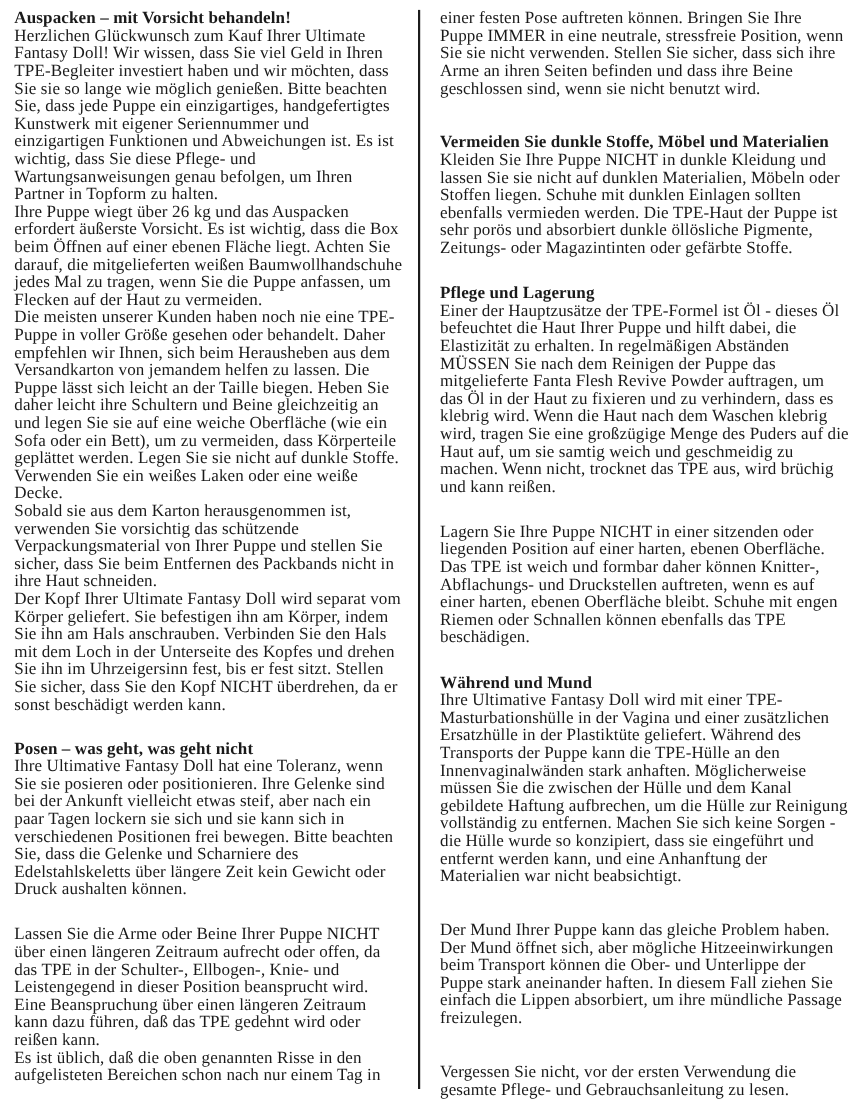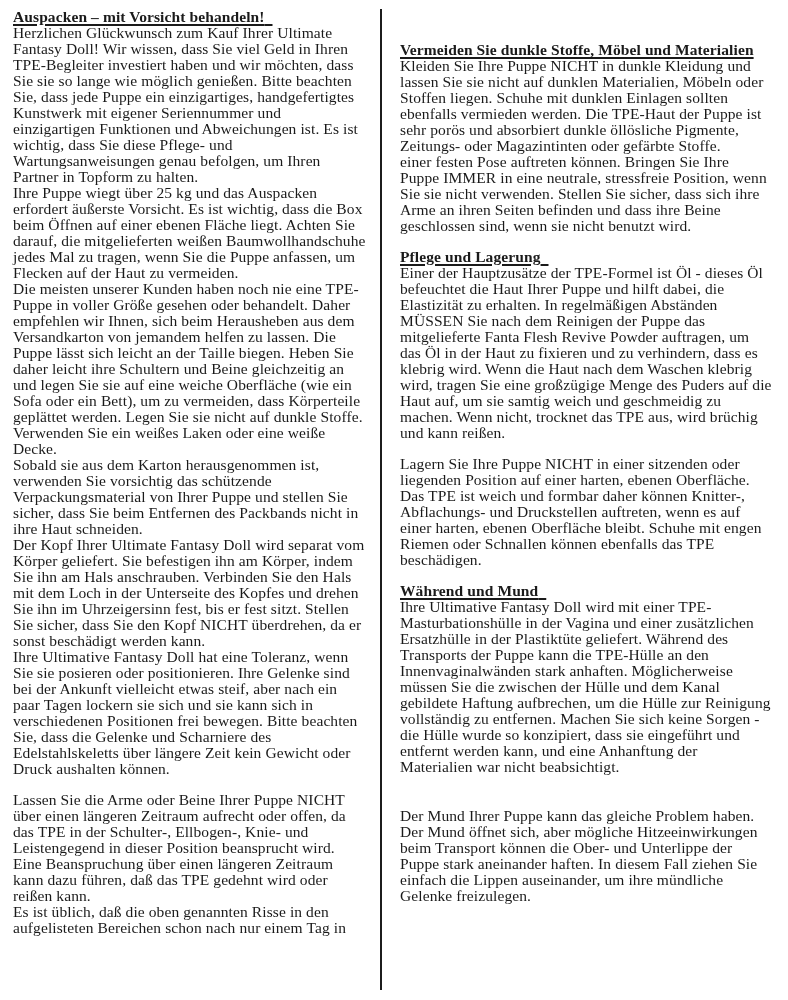--- a/index.html
+++ b/index.html
@@ -29,79 +29,82 @@
   p, h2 {
     margin: 0;
     padding: 0;
     font-size: 15.5px;
     line-height: 16px;
     font-weight: normal;
     letter-spacing: 0.1px;
   }
   h2.hd {
     font-weight: bold;
-    text-decoration: underline;
     text-decoration-thickness: 1.5px;
     text-underline-offset: 2px;
   }
   
   h2.hd-sp::after { content: "\00a0\00a0"; }
 
-  .mt1  { margin-top: 15px; }  
+  .mt1  { margin-top: 25px; }  
   .mt15 { margin-top: 24px; }  
   .mt2  { margin-top: 33px; }  
 </style>
 </head>
 <body>
 
 <div class="doc">
 
   <div class="col-left">
 
     <section>
       <h2 class="hd hd-sp">Auspacken – mit Vorsicht behandeln!</h2>
       <p>Herzlichen Glückwunsch zum Kauf Ihrer Ultimate Fantasy Doll! Wir wissen, dass Sie viel Geld in Ihren TPE-Begleiter investiert haben und wir möchten, dass Sie sie so lange wie möglich genießen. Bitte beachten Sie, dass jede Puppe ein einzigartiges, handgefertigtes Kunstwerk mit eigener Seriennummer und einzigartigen Funktionen und Abweichungen ist. Es ist wichtig, dass Sie diese Pflege- und Wartungsanweisungen genau befolgen, um Ihren Partner in Topform zu halten.</p>
-      <p>Ihre Puppe wiegt über 25 kg und das Auspacken erfordert äußerste Vorsicht. Es ist wichtig, dass die Box beim Öffnen auf einer ebenen Fläche liegt. Achten Sie darauf, die mitgelieferten weißen Baumwollhandschuhe jedes Mal zu tragen, wenn Sie die Puppe anfassen, um Flecken auf der Haut zu vermeiden.</p>
+      <p>Ihre Puppe wiegt über 26 kg und das Auspacken erfordert äußerste Vorsicht. Es ist wichtig, dass die Box beim Öffnen auf einer ebenen Fläche liegt. Achten Sie darauf, die mitgelieferten weißen Baumwollhandschuhe jedes Mal zu tragen, wenn Sie die Puppe anfassen, um Flecken auf der Haut zu vermeiden.</p>
       <p>Die meisten unserer Kunden haben noch nie eine TPE-Puppe in voller Größe gesehen oder behandelt. Daher empfehlen wir Ihnen, sich beim Herausheben aus dem Versandkarton von jemandem helfen zu lassen. Die Puppe lässt sich leicht an der Taille biegen. Heben Sie daher leicht ihre Schultern und Beine gleichzeitig an und legen Sie sie auf eine weiche Oberfläche (wie ein Sofa oder ein Bett), um zu vermeiden, dass Körperteile geplättet werden. Legen Sie sie nicht auf dunkle Stoffe. Verwenden Sie ein weißes Laken oder eine weiße Decke.</p>
       <p>Sobald sie aus dem Karton herausgenommen ist, verwenden Sie vorsichtig das schützende Verpackungsmaterial von Ihrer Puppe und stellen Sie sicher, dass Sie beim Entfernen des Packbands nicht in ihre Haut schneiden.</p>
     </section>
 
     <section>
       <p>Der Kopf Ihrer Ultimate Fantasy Doll wird separat vom Körper geliefert. Sie befestigen ihn am Körper, indem Sie ihn am Hals anschrauben. Verbinden Sie den Hals mit dem Loch in der Unterseite des Kopfes und drehen Sie ihn im Uhrzeigersinn fest, bis er fest sitzt. Stellen Sie sicher, dass Sie den Kopf NICHT überdrehen, da er sonst beschädigt werden kann.</p>
     </section>
 
     <section>
+      <h2 class="hd mt15">Posen – was geht, was geht nicht</h2>
       <p>Ihre Ultimative Fantasy Doll hat eine Toleranz, wenn Sie sie posieren oder positionieren. Ihre Gelenke sind bei der Ankunft vielleicht etwas steif, aber nach ein paar Tagen lockern sie sich und sie kann sich in verschiedenen Positionen frei bewegen. Bitte beachten Sie, dass die Gelenke und Scharniere des Edelstahlskeletts über längere Zeit kein Gewicht oder Druck aushalten können.</p>
       <p class="mt1">Lassen Sie die Arme oder Beine Ihrer Puppe NICHT über einen längeren Zeitraum aufrecht oder offen, da das TPE in der Schulter-, Ellbogen-, Knie- und Leistengegend in dieser Position beansprucht wird. Eine Beanspruchung über einen längeren Zeitraum kann dazu führen, daß das TPE gedehnt wird oder reißen kann.</p>
       <p>Es ist üblich, daß die oben genannten Risse in den aufgelisteten Bereichen schon nach nur einem Tag in</p>
     </section>
 
   </div>
 
   <div class="divider"></div>
 
   <div class="col-right">
 
     <section>
-      <h2 class="hd mt2">Vermeiden Sie dunkle Stoffe, Möbel und Materialien</h2>
-      <p>Kleiden Sie Ihre Puppe NICHT in dunkle Kleidung und lassen Sie sie nicht auf dunklen Materialien, Möbeln oder Stoffen liegen. Schuhe mit dunklen Einlagen sollten ebenfalls vermieden werden. Die TPE-Haut der Puppe ist sehr porös und absorbiert dunkle öllösliche Pigmente, Zeitungs- oder Magazintinten oder gefärbte Stoffe.</p>
+      <p>einer festen Pose auftreten können. Bringen Sie Ihre Puppe IMMER in eine neutrale, stressfreie Position, wenn Sie sie nicht verwenden. Stellen Sie sicher, dass sich ihre Arme an ihren Seiten befinden und dass ihre Beine geschlossen sind, wenn sie nicht benutzt wird.</p>
     </section>
 
     <section>
-      <p>einer festen Pose auftreten können. Bringen Sie Ihre Puppe IMMER in eine neutrale, stressfreie Position, wenn Sie sie nicht verwenden. Stellen Sie sicher, dass sich ihre Arme an ihren Seiten befinden und dass ihre Beine geschlossen sind, wenn sie nicht benutzt wird.</p>
+      <h2 class="hd mt2">Vermeiden Sie dunkle Stoffe, Möbel und Materialien</h2>
+      <p>Kleiden Sie Ihre Puppe NICHT in dunkle Kleidung und lassen Sie sie nicht auf dunklen Materialien, Möbeln oder Stoffen liegen. Schuhe mit dunklen Einlagen sollten ebenfalls vermieden werden. Die TPE-Haut der Puppe ist sehr porös und absorbiert dunkle öllösliche Pigmente, Zeitungs- oder Magazintinten oder gefärbte Stoffe.</p>
     </section>
 
     <section>
       <h2 class="hd hd-sp mt1">Pflege und Lagerung</h2>
       <p>Einer der Hauptzusätze der TPE-Formel ist Öl - dieses Öl befeuchtet die Haut Ihrer Puppe und hilft dabei, die Elastizität zu erhalten. In regelmäßigen Abständen MÜSSEN Sie nach dem Reinigen der Puppe das mitgelieferte Fanta Flesh Revive Powder auftragen, um das Öl in der Haut zu fixieren und zu verhindern, dass es klebrig wird. Wenn die Haut nach dem Waschen klebrig wird, tragen Sie eine großzügige Menge des Puders auf die Haut auf, um sie samtig weich und geschmeidig zu machen. Wenn nicht, trocknet das TPE aus, wird brüchig und kann reißen.</p>
       <p class="mt1">Lagern Sie Ihre Puppe NICHT in einer sitzenden oder liegenden Position auf einer harten, ebenen Oberfläche. Das TPE ist weich und formbar daher können Knitter-, Abflachungs- und Druckstellen auftreten, wenn es auf einer harten, ebenen Oberfläche bleibt. Schuhe mit engen Riemen oder Schnallen können ebenfalls das TPE beschädigen.</p>
     </section>
 
     <section>
       <h2 class="hd hd-sp mt1">Während und Mund</h2>
       <p>Ihre Ultimative Fantasy Doll wird mit einer TPE-Masturbationshülle in der Vagina und einer zusätzlichen Ersatzhülle in der Plastiktüte geliefert. Während des Transports der Puppe kann die TPE-Hülle an den Innenvaginalwänden stark anhaften. Möglicherweise müssen Sie die zwischen der Hülle und dem Kanal gebildete Haftung aufbrechen, um die Hülle zur Reinigung vollständig zu entfernen. Machen Sie sich keine Sorgen - die Hülle wurde so konzipiert, dass sie eingeführt und entfernt werden kann, und eine Anhanftung der Materialien war nicht beabsichtigt.</p>
-      <p class="mt2">Der Mund Ihrer Puppe kann das gleiche Problem haben. Der Mund öffnet sich, aber mögliche Hitzeeinwirkungen beim Transport können die Ober- und Unterlippe der Puppe stark aneinander haften. In diesem Fall ziehen Sie einfach die Lippen auseinander, um ihre mündliche Gelenke freizulegen.</p>
+      <p class="mt2">Der Mund Ihrer Puppe kann das gleiche Problem haben. Der Mund öffnet sich, aber mögliche Hitzeeinwirkungen beim Transport können die Ober- und Unterlippe der Puppe stark aneinander haften. In diesem Fall ziehen Sie einfach die Lippen absorbiert, um ihre mündliche Passage freizulegen.</p>
     </section>
 
+    <section>
+      <p class="mt2">Vergessen Sie nicht, vor der ersten Verwendung die gesamte Pflege- und Gebrauchsanleitung zu lesen.</p>
+    </section>
 
   </div>
 
 </div>
 
 </body></html>

